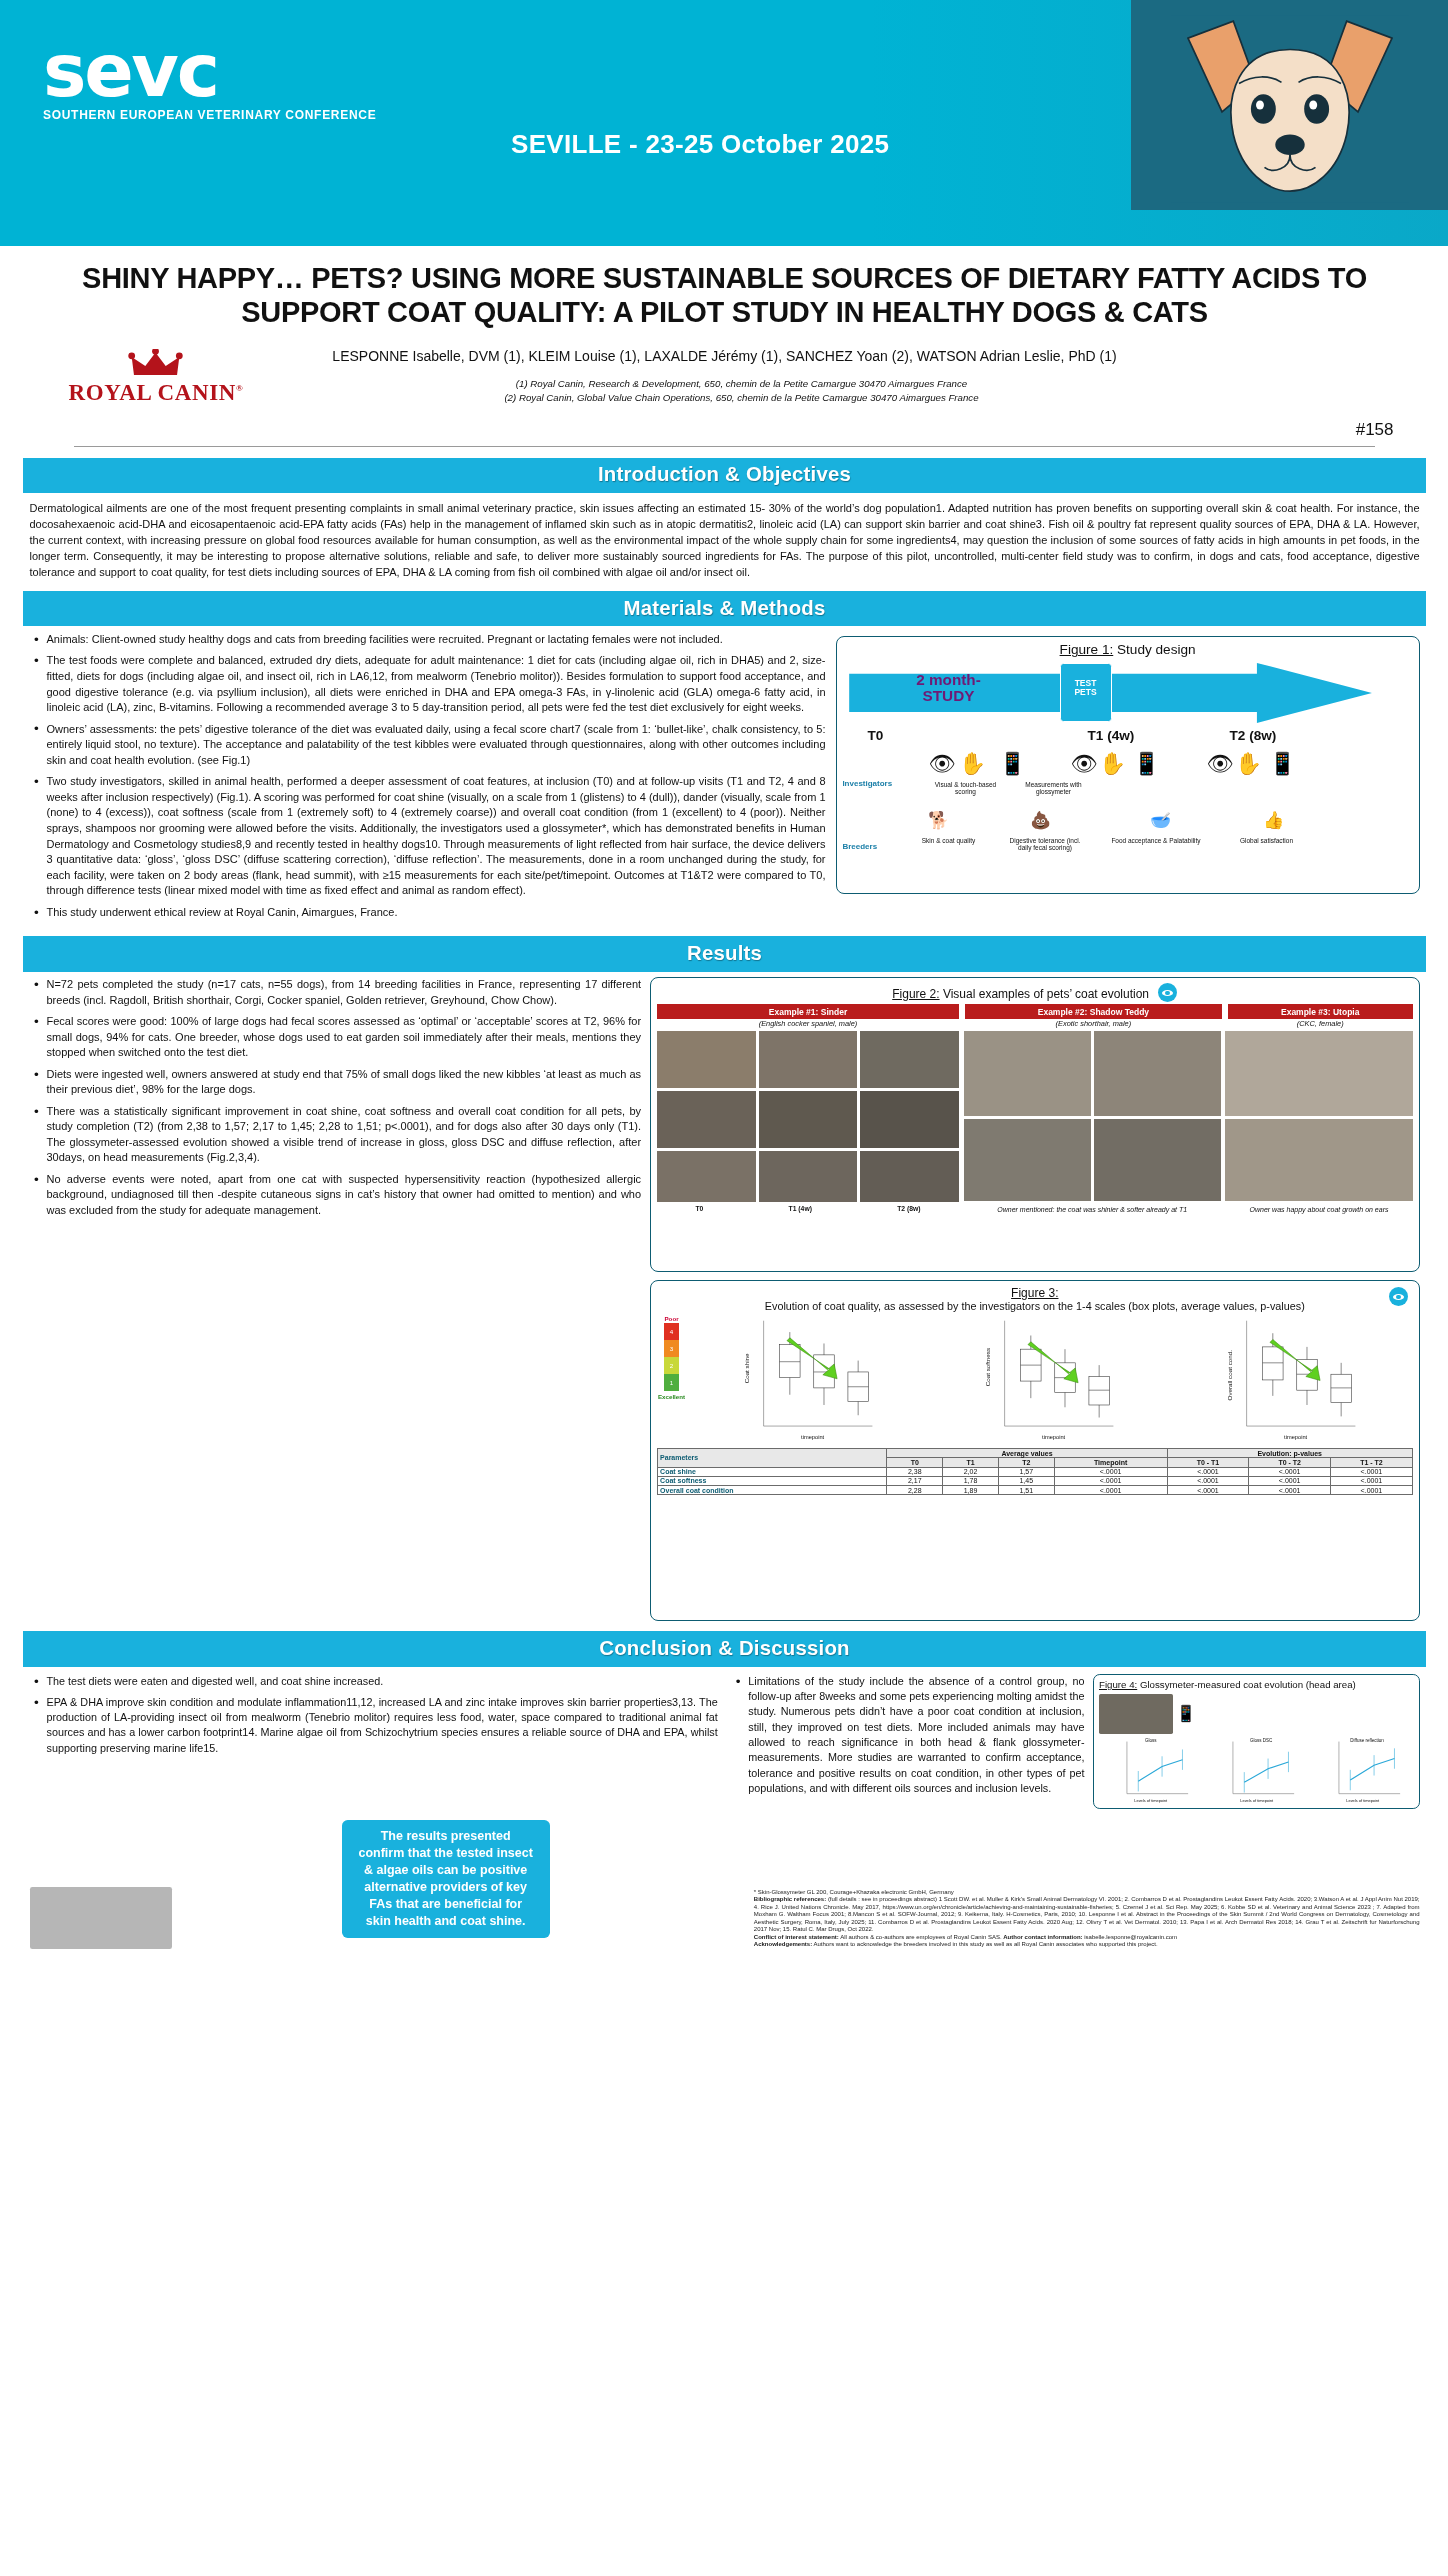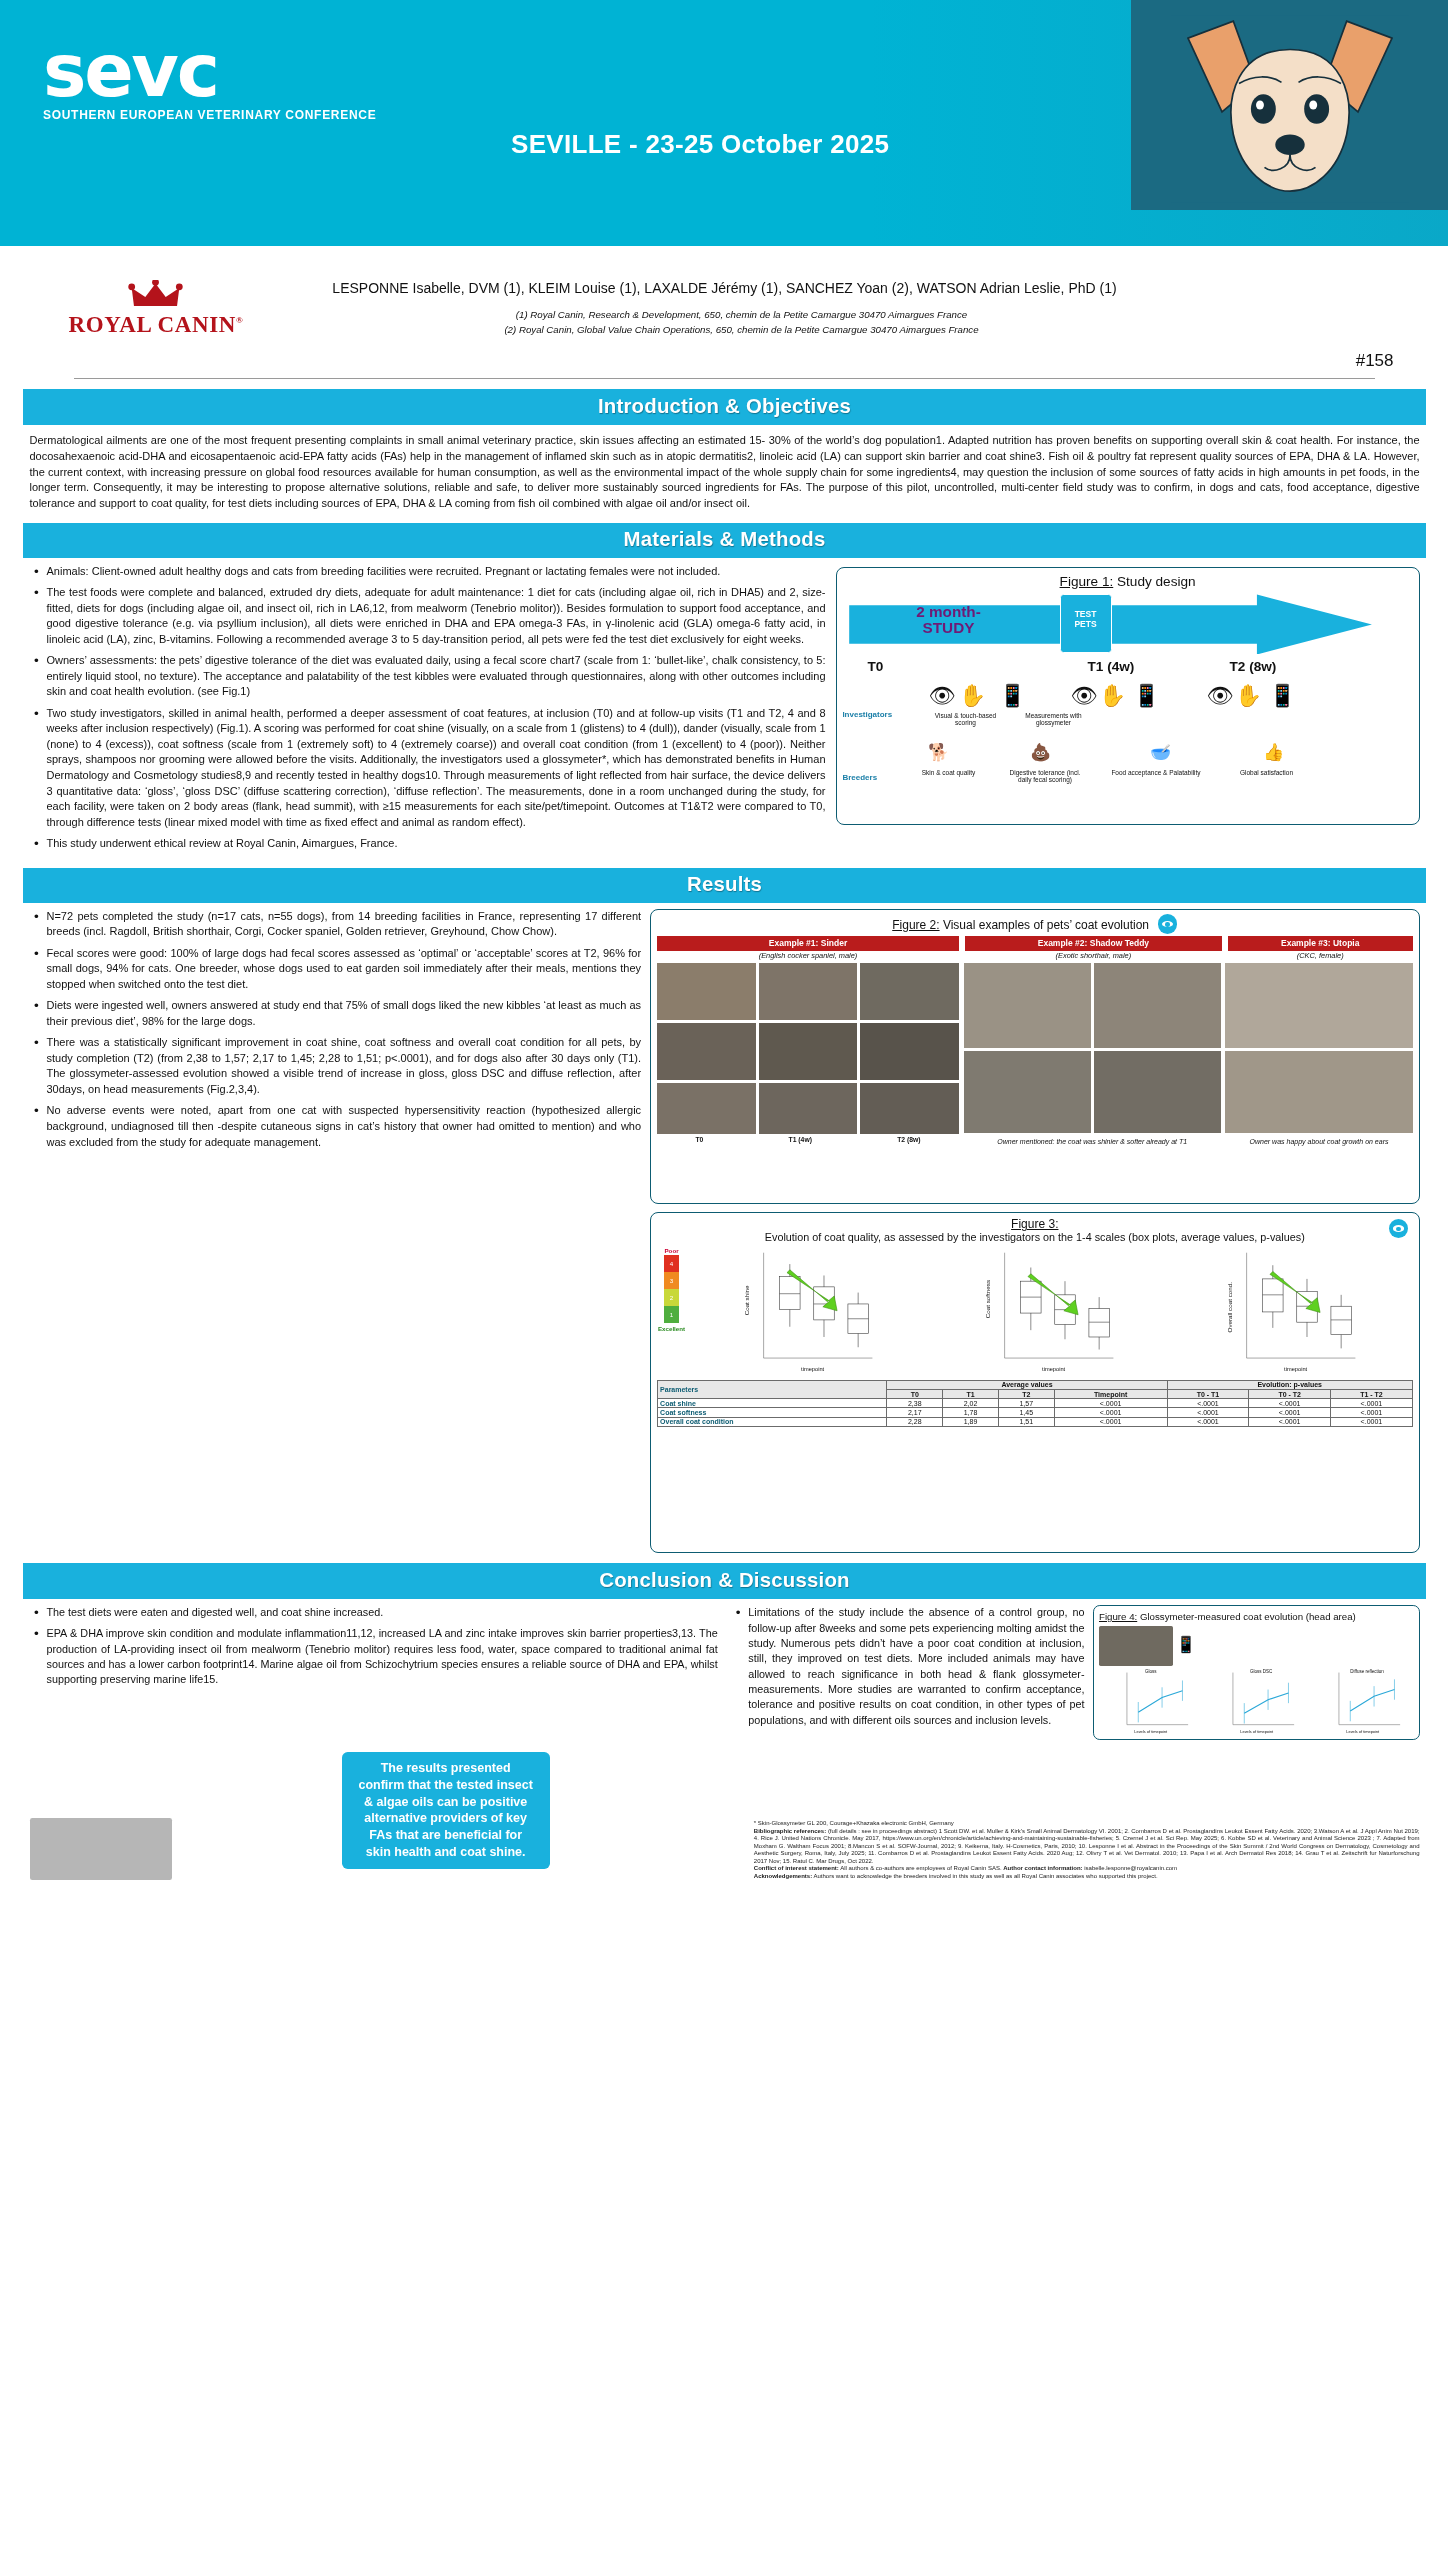--- a/index.html
+++ b/index.html
@@ -207,20 +207,21 @@
           <path d="M210 246 C210 270 180 280 165 268"></path>
           <path d="M210 246 C210 270 240 280 255 268"></path>
           <path d="M120 120 C145 105 175 105 195 118"></path>
           <path d="M300 120 C275 105 245 105 225 118"></path>
         </g>
       </svg>
     </div>
   </div>
 
   <div class="titleblock">
+    <div class="poster-title">SHINY HAPPY… PETS? USING MORE SUSTAINABLE SOURCES OF DIETARY FATTY ACIDS TO SUPPORT COAT QUALITY: A PILOT STUDY IN HEALTHY DOGS &amp; CATS</div>
 
     <div class="authors-row">
       <div class="rc-logo">
         <div class="rc-crown">
           <svg viewBox="0 0 150 52" width="85" height="29.5">
             <g fill="#b4131b">
               <path d="M10 46 L6 14 L30 30 L48 6 L66 30 L90 14 L86 46 Z" transform="translate(27,0)"></path>
               <circle cx="33" cy="12" r="6"></circle>
                 <circle cx="75" cy="4" r="6"></circle>
                 <circle cx="117" cy="12" r="6"></circle>
@@ -246,21 +247,21 @@
 
   <div class="band">Introduction &amp; Objectives</div>
   <div class="sec-body">
     <p>Dermatological ailments are one of the most frequent presenting complaints in small animal veterinary practice, skin issues affecting an estimated 15- 30% of the world’s dog population1. Adapted nutrition has proven benefits on supporting overall skin &amp; coat health. For instance, the docosahexaenoic acid-DHA and eicosapentaenoic acid-EPA fatty acids (FAs) help in the management of inflamed skin such as in atopic dermatitis2, linoleic acid (LA) can support skin barrier and coat shine3. Fish oil &amp; poultry fat represent quality sources of EPA, DHA &amp; LA. However, the current context, with increasing pressure on global food resources available for human consumption, as well as the environmental impact of the whole supply chain for some ingredients4, may question the inclusion of some sources of fatty acids in high amounts in pet foods, in the longer term. Consequently, it may be interesting to propose alternative solutions, reliable and safe, to deliver more sustainably sourced ingredients for FAs. The purpose of this pilot, uncontrolled, multi-center field study was to confirm, in dogs and cats, food acceptance, digestive tolerance and support to coat quality, for test diets including sources of EPA, DHA &amp; LA coming from fish oil combined with algae oil and/or insect oil.</p>
   </div>
 
   <div class="band">Materials &amp; Methods</div>
   <div class="mm-wrap">
     <div class="mm-text">
       <ul class="bul">
-        <li>Animals: Client-owned adult healthy dogs and cats from breeding facilities were recruited. Pregnant or lactating females were not included.</li>
+        <li>Animals: Client-owned study healthy dogs and cats from breeding facilities were recruited. Pregnant or lactating females were not included.</li>
         <li>The test foods were complete and balanced, extruded dry diets, adequate for adult maintenance: 1 diet for cats (including algae oil, rich in DHA5) and 2, size-fitted, diets for dogs (including algae oil, and insect oil, rich in LA6,12, from mealworm (Tenebrio molitor)). Besides formulation to support food acceptance, and good digestive tolerance (e.g. via psyllium inclusion), all diets were enriched in DHA and EPA omega-3 FAs, in γ-linolenic acid (GLA) omega-6 fatty acid, in linoleic acid (LA), zinc, B-vitamins. Following a recommended average 3 to 5 day-transition period, all pets were fed the test diet exclusively for eight weeks.</li>
         <li>Owners’ assessments: the pets’ digestive tolerance of the diet was evaluated daily, using a fecal score chart7 (scale from 1: ‘bullet-like’, chalk consistency, to 5: entirely liquid stool, no texture). The acceptance and palatability of the test kibbles were evaluated through questionnaires, along with other outcomes including skin and coat health evolution. (see Fig.1)</li>
         <li>Two study investigators, skilled in animal health, performed a deeper assessment of coat features, at inclusion (T0) and at follow-up visits (T1 and T2, 4 and 8 weeks after inclusion respectively) (Fig.1). A scoring was performed for coat shine (visually, on a scale from 1 (glistens) to 4 (dull)), dander (visually, scale from 1 (none) to 4 (excess)), coat softness (scale from 1 (extremely soft) to 4 (extremely coarse)) and overall coat condition (from 1 (excellent) to 4 (poor)). Neither sprays, shampoos nor grooming were allowed before the visits. Additionally, the investigators used a glossymeter*, which has demonstrated benefits in Human Dermatology and Cosmetology studies8,9 and recently tested in healthy dogs10. Through measurements of light reflected from hair surface, the device delivers 3 quantitative data: ‘gloss’, ‘gloss DSC’ (diffuse scattering correction), ‘diffuse reflection’. The measurements, done in a room unchanged during the study, for each facility, were taken on 2 body areas (flank, head summit), with ≥15 measurements for each site/pet/timepoint. Outcomes at T1&amp;T2 were compared to T0, through difference tests (linear mixed model with time as fixed effect and animal as random effect).</li>
         <li>This study underwent ethical review at Royal Canin, Aimargues, France.</li>
       </ul>
     </div>
 
     <div class="fig1">
       <div class="fig-cap">
         <u>Figure 1:</u><span> Study design</span>

